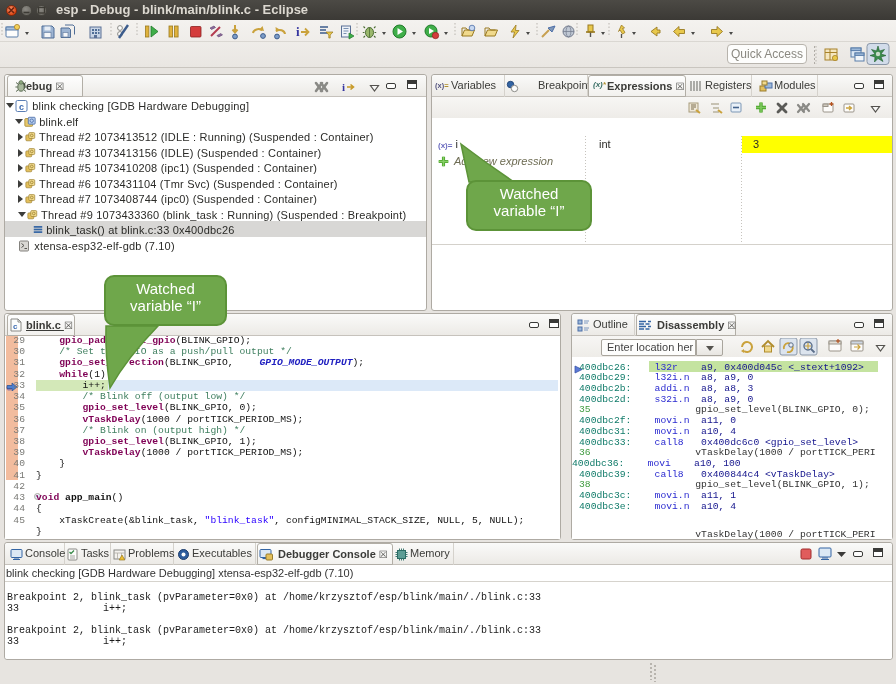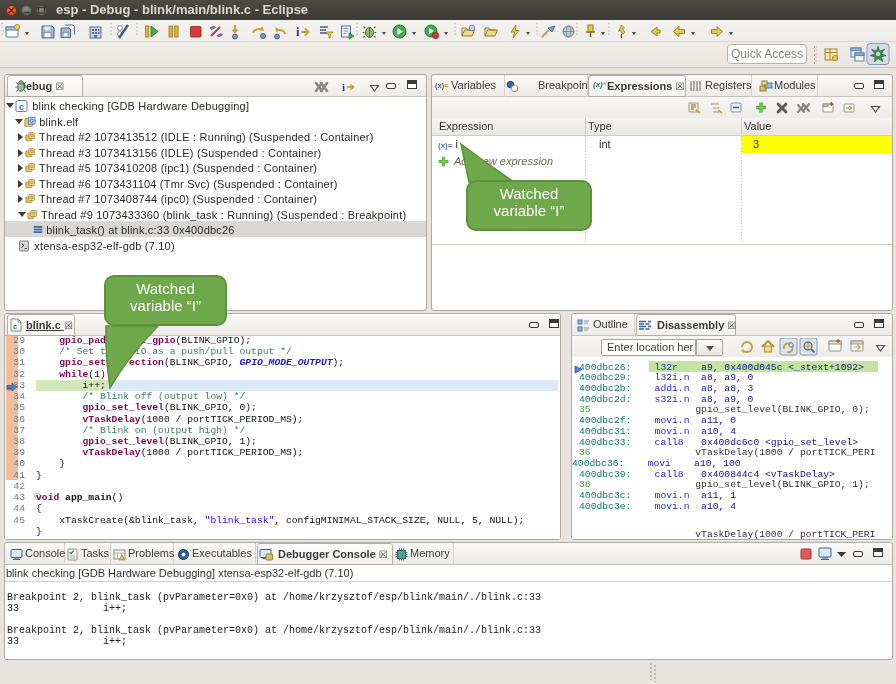--- a/index.html
+++ b/index.html
@@ -41,21 +41,21 @@
 .arrow-s { display:inline-block; width:0; height:0; border-left:4px solid transparent;
   border-right:4px solid transparent; border-top:5px solid #3c3c3a; margin-right:1px; vertical-align:2px; }
 
 
 .codeline { position:absolute; font-family:"Liberation Mono", monospace; font-size:9.7px;
   white-space:pre; color:#111; line-height:11.13px; }
 .kw { color:#7f0055; font-weight:bold; }
 .fn { color:#7f0055; font-weight:bold; }
 .cm { color:#3f7f5f; }
 .st { color:#2a00ff; }
-.mac { color:#2020c0; font-style:italic; font-weight:bold; }
+.mac { color:#2020c0; font-style:italic; font-weight:bold;margin-left:20px; }
 
 
 .callout { position:absolute; background:#6fa74b; border:2px solid #5c9338; border-radius:10px;
   color:#fff; font-size:15px; text-align:center; z-index:50; }
 </style>
 </head>
 <body>
 
 <svg width="0" height="0" style="position:absolute;">
   <defs>
@@ -434,27 +434,20 @@
         <g transform="translate(155,0)">
             <rect x="2" y="4" width="10" height="8" rx="1" fill="#fdfcfa" stroke="#9a948a"></rect>
             <path d="M4 8 h5 M7 6 l2.5 2 L7 10" stroke="#caa23c" stroke-width="1.3" fill="none"></path>
           </g>
       </svg>
       <svg width="12" height="9" style="position:absolute; left:438px; top:8px;">
           <path d="M1.5 1.5 h8 l-4 5.5 z" fill="#f8f8f7" stroke="#55534f" stroke-width="1.2"></path>
         </svg>
     </div>
 
-    <div style="position:absolute; left:0; top:21px; width:460px; height:18px; background:linear-gradient(#f5f4f2,#e9e7e3); border-bottom:1px solid #cfccc6; font-size:11px; color:#333;">
-      <span style="position:absolute; left:7px; top:2px;">Expression</span>
-      <span style="position:absolute; left:156px; top:2px;">Type</span>
-      <span style="position:absolute; left:312px; top:2px;">Value</span>
-      <div style="position:absolute; left:153px; top:0; width:1px; height:18px; background:#cfccc6;"></div>
-      <div style="position:absolute; left:309px; top:0; width:1px; height:18px; background:#cfccc6;"></div>
-    </div>
 
     <div style="position:absolute; left:153px; top:39px; width:1px; height:108px; background:repeating-linear-gradient(#c6c3bd 0 1px, transparent 1px 3px);"></div>
     <div style="position:absolute; left:309px; top:39px; width:1px; height:108px; background:repeating-linear-gradient(#c6c3bd 0 1px, transparent 1px 3px);"></div>
 
     <div style="position:absolute; left:310px; top:39px; width:150px; height:17px; background:#ffff00;"></div>
     <div style="position:absolute; left:6px; top:41px; font-size:11px; color:#2b2b28;"><span style="color:#6a6abf; font-size:8px; font-weight:bold;">(x)=</span> i</div>
     <div style="position:absolute; left:167px; top:41px; font-size:11px; color:#2b2b28;">int</div>
     <div style="position:absolute; left:321px; top:41px; font-size:11px; color:#2b2b28;">3</div>
 
     <svg width="13" height="13" viewBox="0 0 15 15" style="position:absolute; left:5px; top:58px;">

